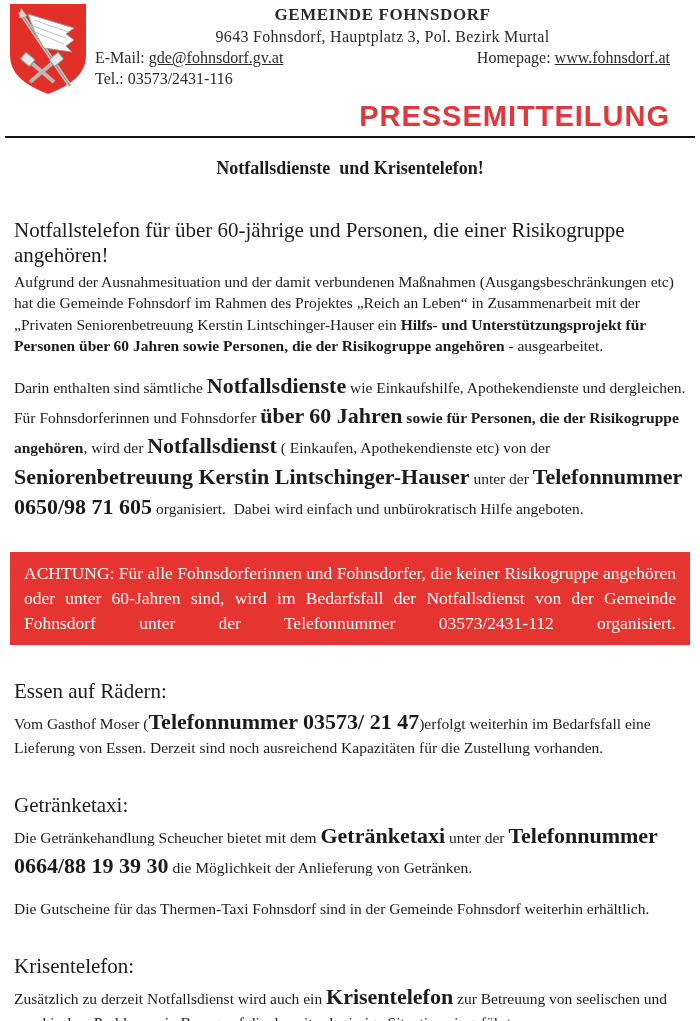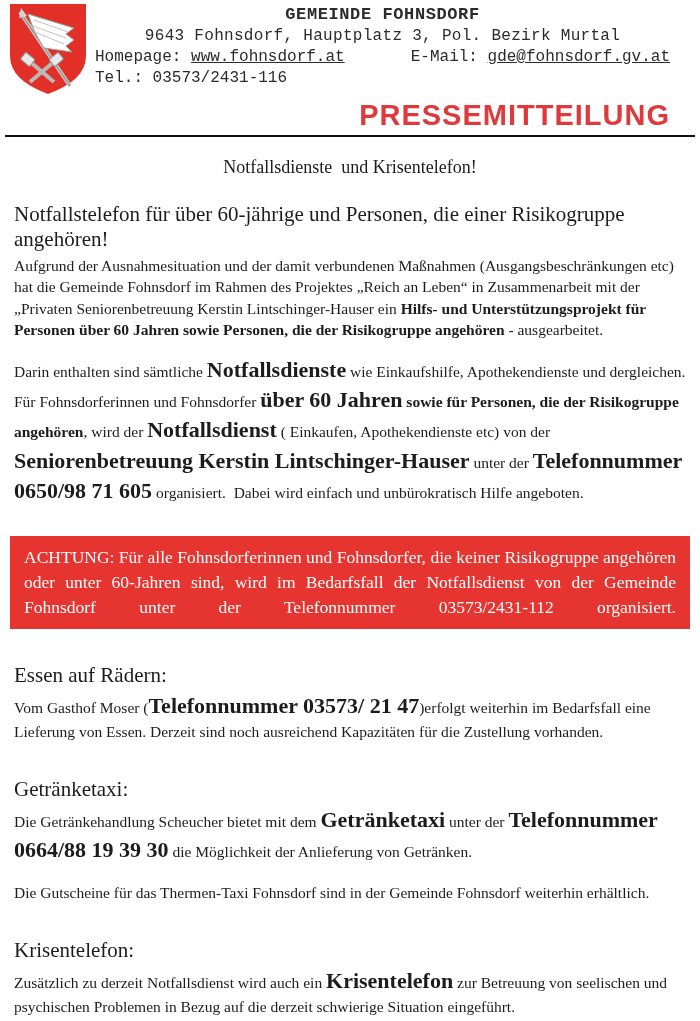--- a/index.html
+++ b/index.html
@@ -6,35 +6,35 @@
   .page{
     width:700px;min-height:1021px;box-sizing:border-box;
     display:flex;flex-direction:column;
     background:#fff;color:#1c1c1c;
     font-family:"Liberation Serif", serif;
     overflow:hidden;
   }
   
   .letterhead{position:relative;padding-top:3px;}
   .crest{position:absolute;left:8px;top:2px;width:80px;height:94px;}
-  .head-text{margin-left:95px;margin-right:30px;font-family:Liberation Mono, monospace;color:#2b2b2b;}
+  .head-text{margin-left:95px;margin-right:30px;font-family:Liberation Serif, serif;color:#2b2b2b;}
   .org{text-align:center;font-size:17px;font-weight:bold;letter-spacing:.6px;margin-top:2px;}
   .addr{text-align:center;font-size:16px;letter-spacing:.3px;margin-top:3px;}
   .contact-row{display:flex;justify-content:space-between;font-size:16px;margin-top:3px;}
   .contact{white-space:nowrap;}
   .link{color:#2b2b2b;text-decoration:underline;cursor:pointer;}
   .tel{text-align:left;font-size:16px;margin-top:3px;}
   .press-title{
     margin:12px 30px 0 95px;text-align:right;
     font-family:"Liberation Sans", sans-serif;font-weight:bold;
     font-size:29px;letter-spacing:1px;color:#e0393b;
   }
   .rule{border:none;border-top:2px solid #111;margin:3px 5px 0 5px;}
   
-  .doc-title{text-align:center;font-size:18px;font-weight:normal;margin:20px 14px 4px;white-space:pre-wrap;}
+  .doc-title{text-align:center;font-size:18px;font-weight:bold;margin:20px 14px 19px;white-space:pre-wrap;}
   .section-heading{font-size:21px;font-weight:normal;margin:20px 14px 2px;}
   .para{font-size:15.5px;line-height:1.38;margin:3px 14px 14px;white-space:pre-wrap;}
   .run.bold{font-weight:bold;}
   .run.big{font-size:22px;}
   .alert{
     background:#e63531;color:#fff;font-weight:normal;
     font-size:17.5px;line-height:1.42;
     text-align:justify;text-align-last:justify;
     padding:9px 14px;margin:16px 10px 14px;
   }
@@ -56,22 +56,22 @@
         <line x1="22" y1="80" x2="48" y2="58" stroke="#b9b9b9" stroke-width="4"></line>
         <line x1="20" y1="58" x2="46" y2="80" stroke="#b9b9b9" stroke-width="4"></line>
         <rect x="42" y="53" width="12" height="9" rx="1.5" fill="#e9e9e9" stroke="#8f8f8f" transform="rotate(-40 48 57)"></rect>
         <rect x="14" y="53" width="12" height="9" rx="1.5" fill="#e9e9e9" stroke="#8f8f8f" transform="rotate(40 20 57)"></rect>
       </svg>
     </div>
     <div class="head-text">
       <div class="org">GEMEINDE FOHNSDORF</div>
       <div class="addr">9643 Fohnsdorf, Hauptplatz 3, Pol. Bezirk Murtal</div>
       <div class="contact-row">
+        <span class="contact"><span>E-Mail:</span> <a class="link">gde@fohnsdorf.gv.at</a></span>
         <span class="contact"><span>Homepage:</span> <a class="link">www.fohnsdorf.at</a></span>
-        <span class="contact"><span>E-Mail:</span> <a class="link">gde@fohnsdorf.gv.at</a></span>
       </div>
       <div class="tel">Tel.: 03573/2431-116</div>
     </div>
   </header>
 
   <div class="press-title" style="color: rgb(224, 57, 59);">PRESSEMITTEILUNG</div>
   <hr class="rule">
 
   <h1 class="doc-title">Notfallsdienste  und Krisentelefon!</h1>
 

